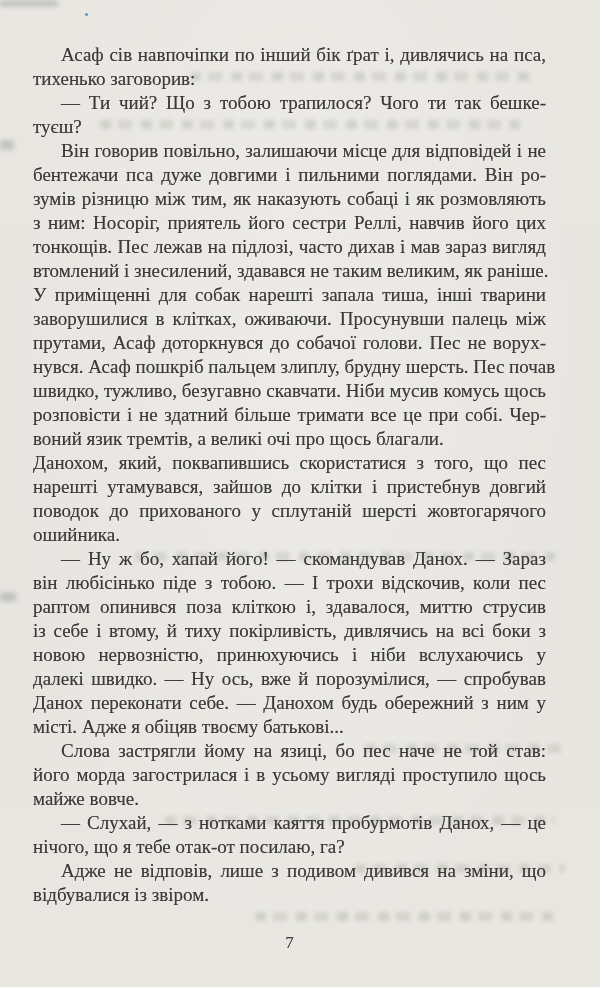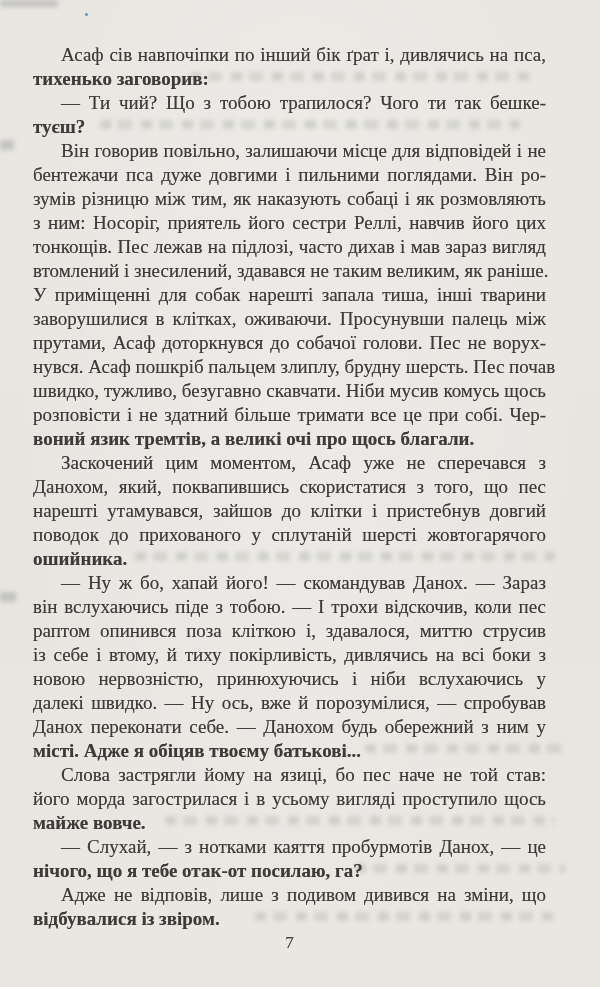--- a/index.html
+++ b/index.html
@@ -24,21 +24,21 @@
     text-shadow: 0 0 0.5px rgba(61,59,56,0.55);
   }
   .paragraph { margin: 0; }
   .line {
     text-align: justify;
     text-align-last: justify;
     white-space: nowrap;
     overflow: visible;
   }
   .line.first { text-indent: 28px; }
-  .line.last { text-align-last: left; font-weight: bold; }
+  .line.last { text-align-last: left; }
   .page-number {
     position: absolute;
     left: 33px;
     top: 933px;
     width: 513px;
     text-align: center;
     font-size: 17px;
     color: #45433f;
     text-shadow: 0 0 0.5px rgba(61,59,56,0.5);
   }
@@ -104,29 +104,28 @@
         <div class="line">втомлений і знесилений, здавався не таким великим, як раніше.</div>
         <div class="line">У приміщенні для собак нарешті запала тиша, інші тварини</div>
         <div class="line">заворушилися в клітках, оживаючи. Просунувши палець між</div>
         <div class="line">прутами, Асаф доторкнувся до собачої голови. Пес не ворух-</div>
         <div class="line">нувся. Асаф пошкріб пальцем злиплу, брудну шерсть. Пес почав</div>
         <div class="line">швидко, тужливо, безугавно скавчати. Ніби мусив комусь щось</div>
         <div class="line">розповісти і не здатний більше тримати все це при собі. Чер-</div>
         <div class="line last">воний язик тремтів, а великі очі про щось благали.</div>
       </div>
       <div class="paragraph">
-        <div class="line first">Заскочений цим моментом, Асаф уже не сперечався з</div>
         <div class="line">Данохом, який, поквапившись скористатися з того, що пес</div>
         <div class="line">нарешті утамувався, зайшов до клітки і пристебнув довгий</div>
         <div class="line">поводок до прихованого у сплутаній шерсті жовтогарячого</div>
         <div class="line last">ошийника.</div>
       </div>
       <div class="paragraph">
         <div class="line first">— Ну ж бо, хапай його! — скомандував Данох. — Зараз</div>
-        <div class="line">він вслухаючись піде з тобою. — І трохи відскочив, коли пес</div>
+        <div class="line">він любісінько піде з тобою. — І трохи відскочив, коли пес</div>
         <div class="line">раптом опинився поза кліткою і, здавалося, миттю струсив</div>
         <div class="line">із себе і втому, й тиху покірливість, дивлячись на всі боки з</div>
         <div class="line">новою нервозністю, принюхуючись і ніби вслухаючись у</div>
         <div class="line">далекі швидко. — Ну ось, вже й порозумілися, — спробував</div>
         <div class="line">Данох переконати себе. — Данохом будь обережний з ним у</div>
         <div class="line last">місті. Адже я обіцяв твоєму батькові...</div>
       </div>
       <div class="paragraph">
         <div class="line first">Слова застрягли йому на язиці, бо пес наче не той став:</div>
         <div class="line">його морда загострилася і в усьому вигляді проступило щось</div>

